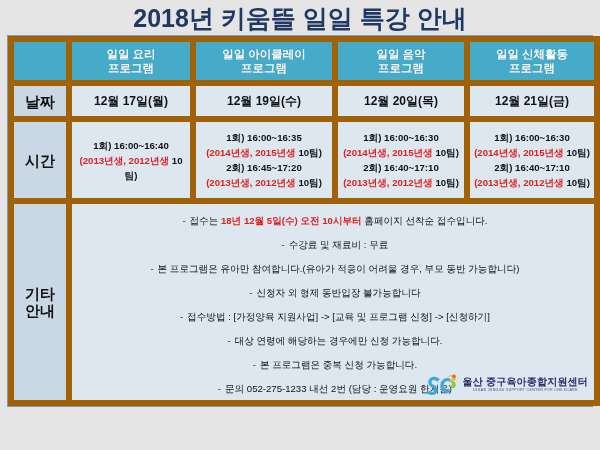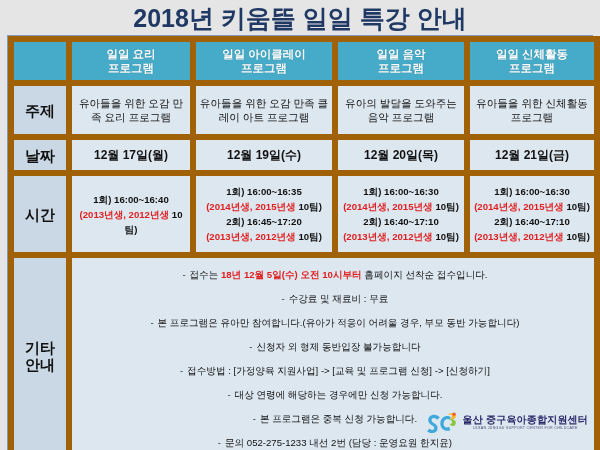--- a/index.html
+++ b/index.html
@@ -143,21 +143,21 @@
     width: 11px;
     color: #333;
   }
   .note-line .hl {
     color: #E02020;
     font-weight: bold;
   }
   .logo {
     position: absolute;
     right: 6px;
-    bottom: 20px;
+    bottom: 4px;
     display: flex;
     align-items: center;
     gap: 4px;
   }
   .logo-mark {
     width: 34px;
     height: 22px;
   }
   .logo-text {
     display: flex;
@@ -211,27 +211,20 @@
             <div>프로그램</div>
           </th>
           <th>
             <div>일일 신체활동</div>
             <div>프로그램</div>
           </th>
         </tr>
       </thead>
       <tbody>
 
-        <tr class="topic">
-          <td class="rowlabel">주제</td>
-          <td class="cell">유아들을 위한 오감 만족 요리 프로그램</td>
-          <td class="cell">유아들을 위한 오감 만족 클레이 아트 프로그램</td>
-          <td class="cell">유아의 발달을 도와주는 음악 프로그램</td>
-          <td class="cell">유아들을 위한 신체활동 프로그램</td>
-        </tr>
 
         <tr class="date">
           <td class="rowlabel">날짜</td>
           <td class="cell">12월 17일(월)</td>
           <td class="cell">12월 19일(수)</td>
           <td class="cell">12월 20일(목)</td>
           <td class="cell">12월 21일(금)</td>
         </tr>
 
         <tr class="time">

